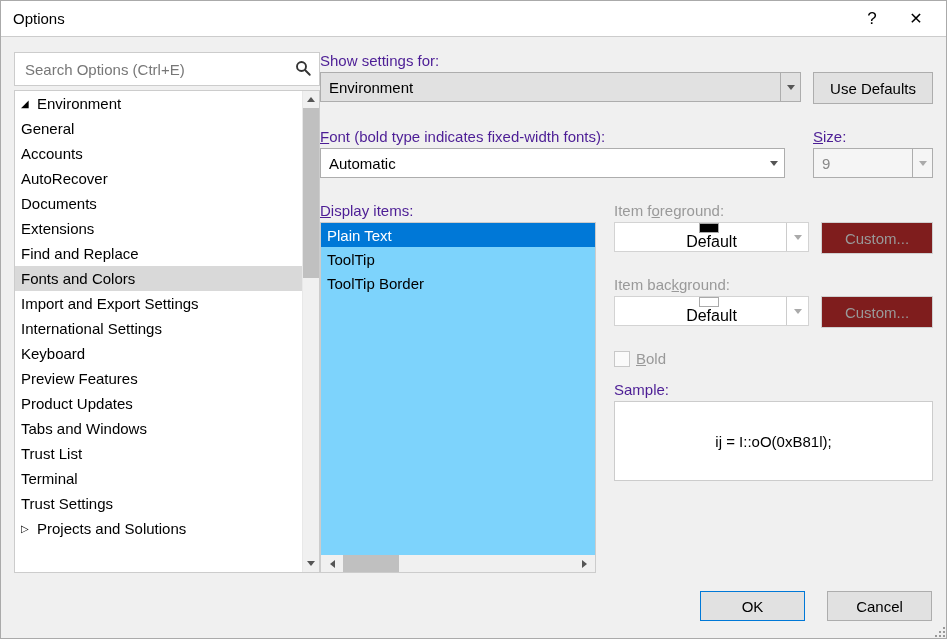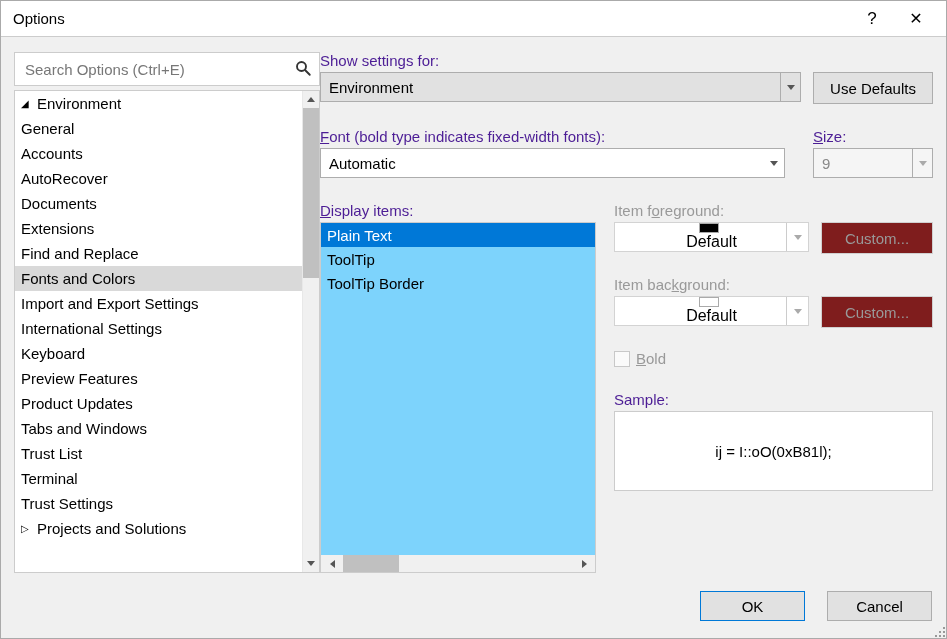--- a/index.html
+++ b/index.html
@@ -198,21 +198,21 @@
             <span>Default</span>
             <div class="combo-arrow">
                 <span class="chev" style="border-top-color:#aaa"></span>
               </div>
           </div>
           <div class="btn disabled" style="width:112px">
               <span><span>Custo</span><span class="ul">m</span><span>...</span></span>
             </div>
         </div>
 
-        <div class="checkbox-row" style="margin-bottom:24px;">
+        <div class="checkbox-row" style="margin-bottom:14px;">
           <div class="checkbox-box"></div>
           <span class="lbl disabled" style="margin:0"><span class="ul">B</span><span>old</span></span>
         </div>
 
         <span class="lbl">Sample:</span>
         <div class="sample-box">
           <span>ij = I::oO(0xB81l);</span>
         </div>
       </div>
     </div>

